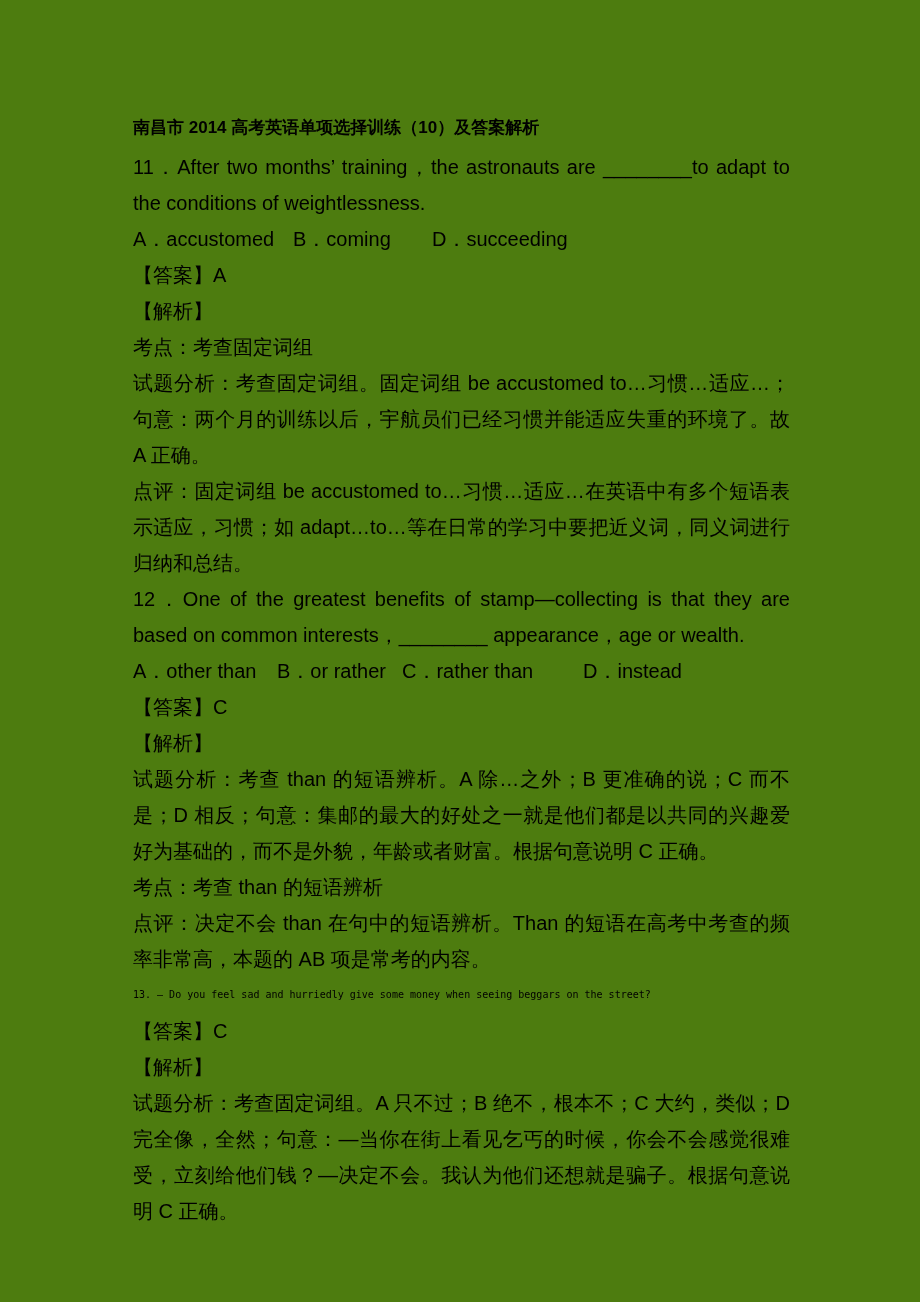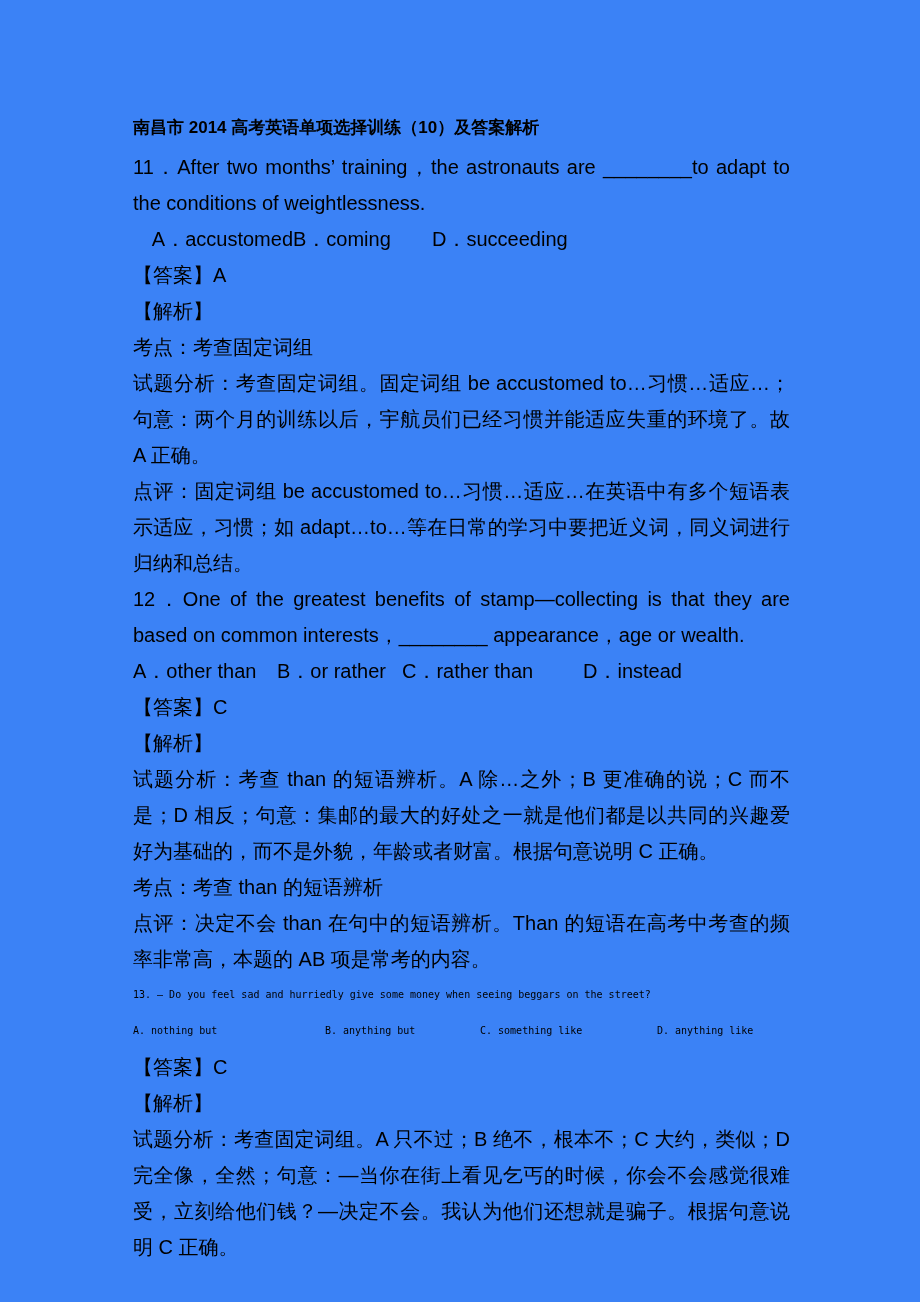--- a/index.html
+++ b/index.html
@@ -1,38 +1,38 @@
 <!DOCTYPE html>
 <html><head>
 <meta charset="utf-8">
 <style>
   html, body { margin: 0; padding: 0; background: #ffffff; }
   .page {
     position: relative;
     width: 920px;
     height: 1302px;
     margin: 0 auto;
-    background: #3b82f6;
+    background: #4d7c0f;
     color: #000000;
     box-sizing: border-box;
     padding: 110px 130px 40px 133px;
     font-family: "Liberation Sans", "DejaVu Sans", sans-serif;
     overflow: hidden;
   }
   p { margin: 0; font-size: 20px; line-height: 36px; }
   .doc-title {
     font-size: 17px;
     font-weight: bold;
     line-height: 36px;
     margin-bottom: 3px;
   }
   .para { text-align: justify; }
   .opts { display: flex; }
   .opts span { display: inline-block; white-space: nowrap; }
-  .opts-11 span:nth-child(1) { width: 160px; text-align: right; }
+  .opts-11 span:nth-child(1) { width: 160px; }
   .opts-11 span:nth-child(2) { width: 139px; }
   .opts-11 span:nth-child(3) { width: 135px; }
   .opts-12 span:nth-child(1) { width: 144px; }
   .opts-12 span:nth-child(2) { width: 125px; }
   .opts-12 span:nth-child(3) { width: 181px; }
   .opts-13 span:nth-child(1) { width: 192px; }
   .opts-13 span:nth-child(2) { width: 155px; }
   .opts-13 span:nth-child(3) { width: 177px; }
   .mono {
     font-family: "DejaVu Sans Mono", "Liberation Mono", monospace;
@@ -72,24 +72,18 @@
     </p>
     <p>【答案】C</p>
     <p>【解析】</p>
     <p class="para">试题分析：考查 than 的短语辨析。A 除…之外；B 更准确的说；C 而不是；D 相反；句意：集邮的最大的好处之一就是他们都是以共同的兴趣爱好为基础的，而不是外貌，年龄或者财富。根据句意说明 C 正确。</p>
     <p class="para">考点：考查 than 的短语辨析</p>
     <p class="para">点评：决定不会 than 在句中的短语辨析。Than 的短语在高考中考查的频率非常高，本题的 AB 项是常考的内容。</p>
   </section>
 
   <section>
     <p class="mono">13. — Do you feel sad and hurriedly give some money when seeing beggars on the street?</p>
-    <p class="opts opts-13 mono">
-      <span>A. nothing but</span>
-      <span>B. anything but</span>
-      <span>C. something like</span>
-      <span>D. anything like</span>
-    </p>
     <p>【答案】C</p>
     <p>【解析】</p>
     <p class="para">试题分析：考查固定词组。A 只不过；B 绝不，根本不；C 大约，类似；D 完全像，全然；句意：—当你在街上看见乞丐的时候，你会不会感觉很难受，立刻给他们钱？—决定不会。我认为他们还想就是骗子。根据句意说明 C 正确。</p>
   </section>
 
 </div>
 
 </body></html>

